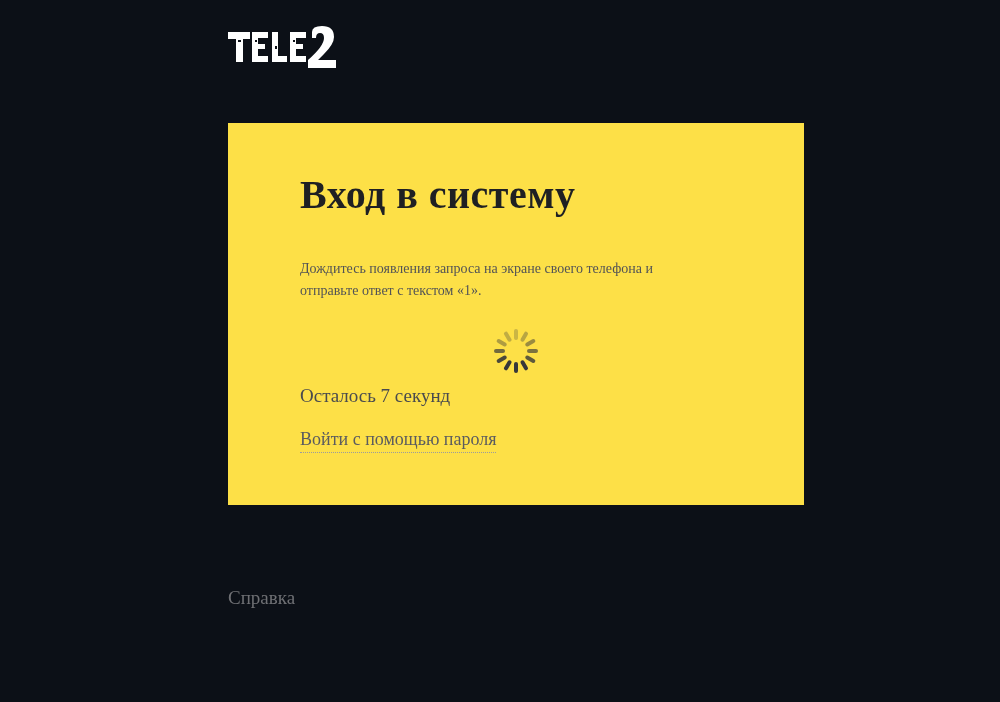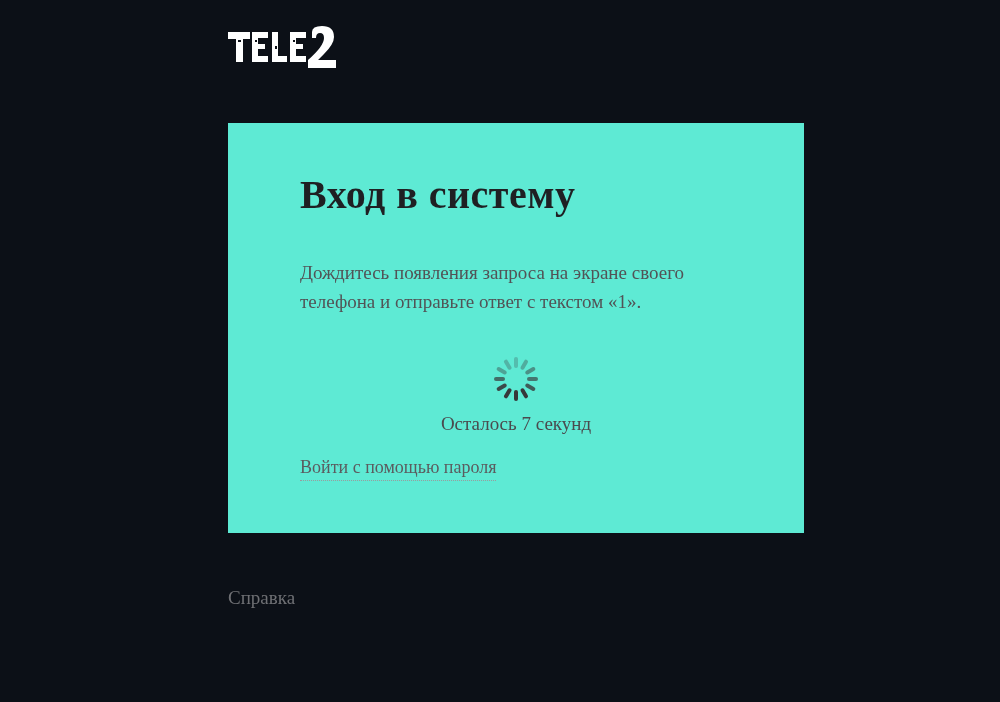--- a/index.html
+++ b/index.html
@@ -17,35 +17,35 @@
     left: 228px;
     color: #fff;
     font-family: Arial, sans-serif;
   }
   .logo svg { display: block; }
   .card {
     position: absolute;
     top: 123px;
     left: 228px;
     width: 576px;
-    background: #5eead4;
+    background: #fde047;
     padding: 48px 72px 52px 72px;
   }
   .title {
     font-size: 40px;
     font-weight: bold;
     color: #1f2023;
     margin-bottom: 40px;
     letter-spacing: 0.5px;
   }
   .instructions {
-    font-size: 19px;
+    font-size: 14px;
     color: #525356;
     line-height: 1.55;
-    margin-bottom: 40px;
+    margin-bottom: 28px;
     max-width: 400px;
   }
   .spinner-wrap {
     text-align: center;
     margin-bottom: 8px;
   }
   .spinner {
     width: 44px;
     height: 44px;
     display: inline-block;
@@ -57,21 +57,20 @@
     top: 50%;
     width: 4px;
     height: 11px;
     margin-left: -2px;
     margin-top: -22px;
     transform-origin: 2px 22px;
     border-radius: 2px;
     background: #37383a;
   }
   .countdown {
-    text-align: center;
     font-size: 19px;
     color: #4a4b4e;
     margin-bottom: 22px;
   }
   .link {
     display: inline-block;
     font-size: 18px;
     color: #5b5c5f;
     text-decoration: none;
     border-bottom: 1px dotted #9a9b9d;

